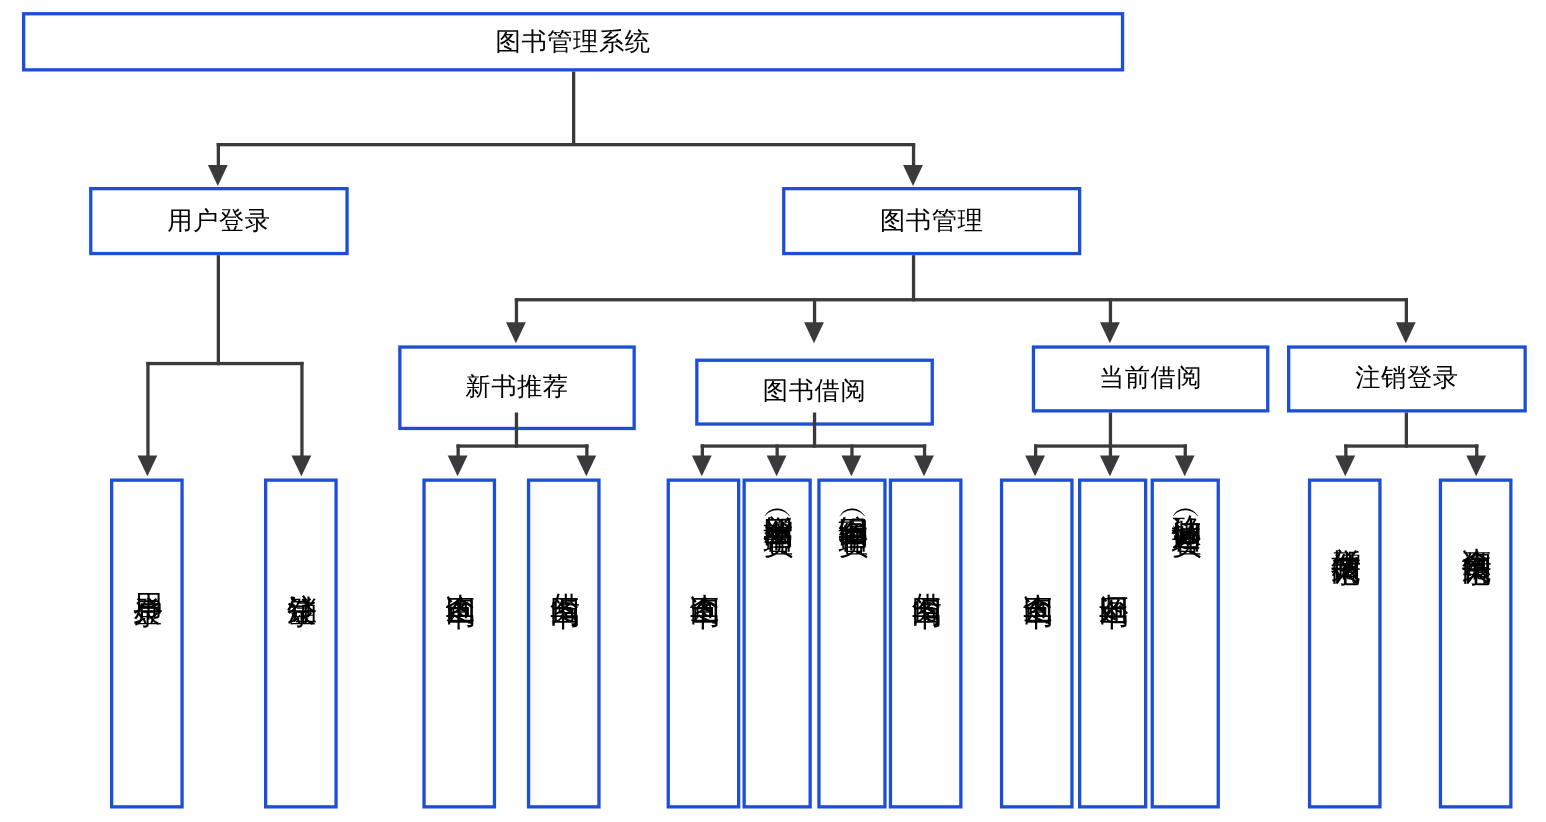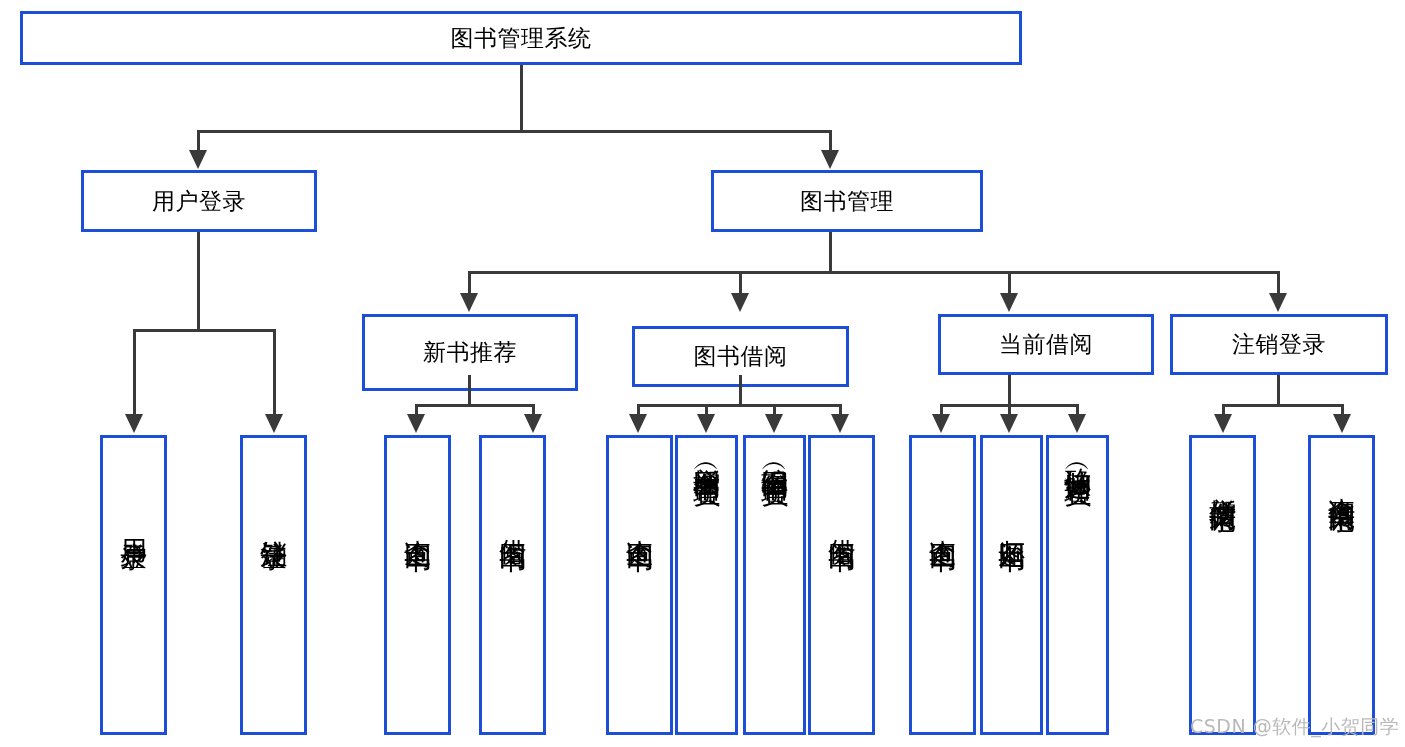--- a/index.html
+++ b/index.html
@@ -223,15 +223,14 @@
   </div>
 
   <div class="node leaf" style="left:1189px; top:435px; width:67px; height:300px; padding-top:38px;">
     <span class="label">新增借阅记录</span>
   </div>
 
   <div class="node leaf" style="left:1308px; top:435px; width:67px; height:300px; padding-top:38px;">
     <span class="label">查询借阅记录</span>
   </div>
 
-  <div id="watermark" style="left:1190px; top:714px;">CSDN @软件_小贺同学</div>
 
 </div>
 
 </body></html>

